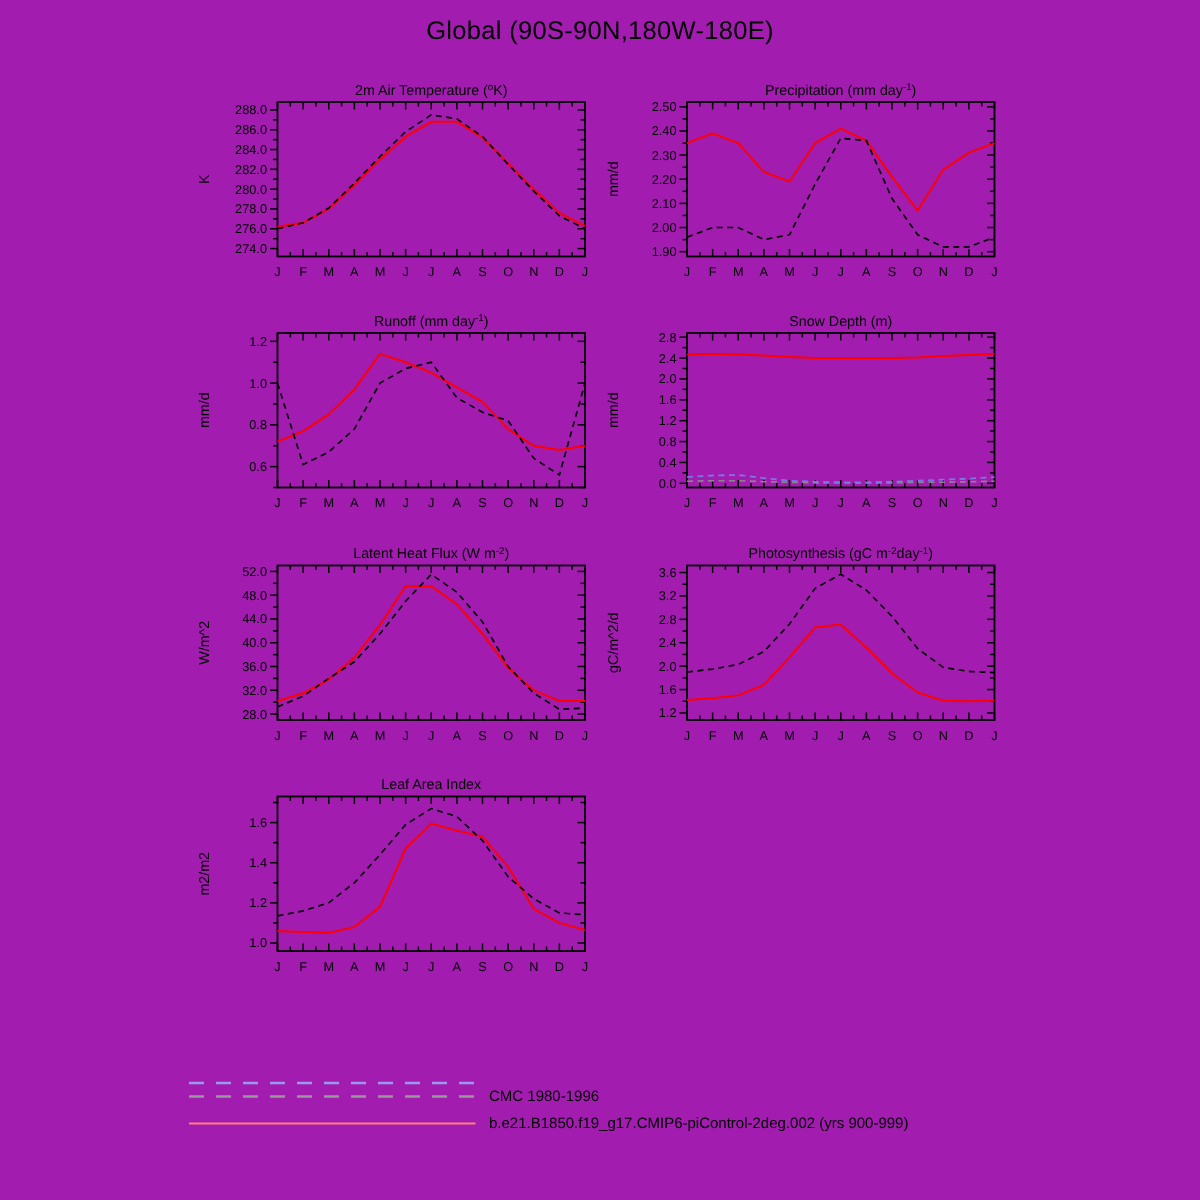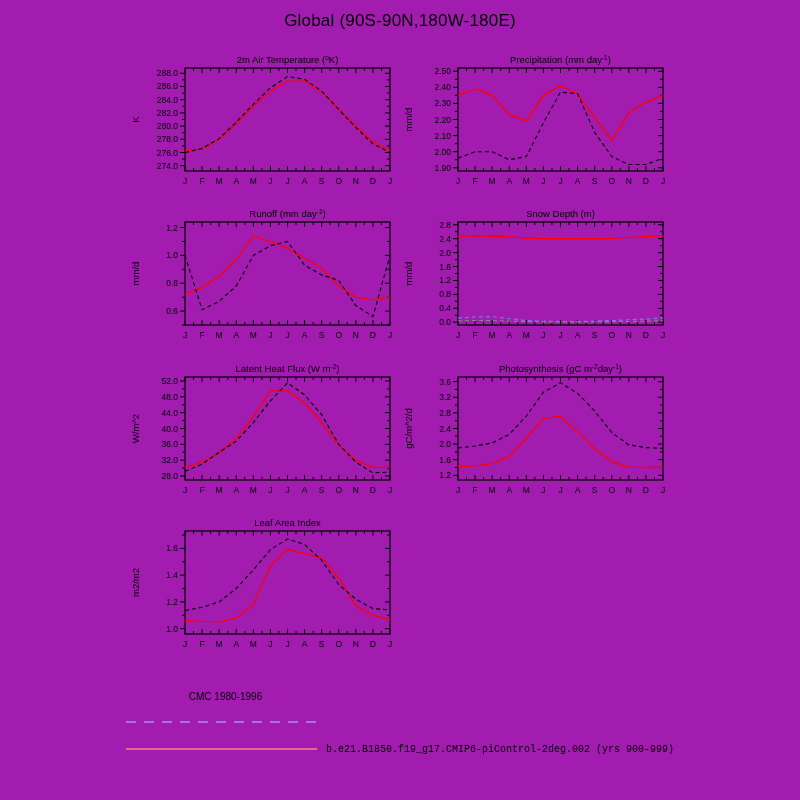--- a/index.html
+++ b/index.html
@@ -747,31 +747,31 @@
         <text x="53" y="87.8961038961039" text-anchor="end" font-size="8.5">1.2</text>
         <text x="53" y="61.14285714285715" text-anchor="end" font-size="8.5">1.4</text>
         <text x="53" y="34.389610389610404" text-anchor="end" font-size="8.5">1.6</text>
         <polyline points="60.00,103.62 77.08,104.29 94.17,104.96 111.25,100.95 128.33,87.57 145.42,48.78 162.50,32.06 179.58,36.74 196.67,40.75 213.75,60.82 230.83,88.91 247.92,98.27 265.00,102.95" fill="none" stroke="#ff0000" stroke-width="1.3"></polyline>
         <polyline points="60.00,93.59 77.08,90.25 94.17,84.90 111.25,71.52 128.33,52.79 145.42,32.73 162.50,22.03 179.58,27.38 196.67,43.43 213.75,67.51 230.83,82.22 247.92,91.58 265.00,92.92" fill="none" stroke="#000000" stroke-width="1.1" stroke-dasharray="4,3"></polyline>
         <text x="162.5" y="9" text-anchor="middle" font-size="9.5"><tspan>Leaf Area Index</tspan></text>
         <text x="14" y="65.5" text-anchor="middle" font-size="9.5" transform="rotate(-90 14 65.5)">m2/m2</text>
       </svg>
     </div>
   <div id="legend">
-      <div class="lrow" style="top: 688px; flex-direction: column;">
+      <div class="lrow" style="top: 724px;">
         <svg width="193" height="14">
           <line x1="1" y1="7" x2="192" y2="7" stroke="#999999" stroke-width="1.6" stroke-dasharray="10,8"></line>
         </svg>
         <span class="lab">CMC 1980-1996</span>
       </div>
       <div class="lrow" style="top: 715px;">
         <svg width="193" height="14">
           <line x1="1" y1="7" x2="192" y2="7" stroke="#9999ee" stroke-width="1.6" stroke-dasharray="10,8"></line>
         </svg>
       </div>
-      <div class="lrow" style="top: 742px; font-family: Liberation Mono, monospace;">
+      <div class="lrow" style="top: 742px;">
         <svg width="193" height="14">
           <line x1="1" y1="7" x2="192" y2="7" stroke="#ff8080" stroke-width="1.3"></line>
         </svg>
         <span class="lab">b.e21.B1850.f19_g17.CMIP6-piControl-2deg.002 (yrs 900-999)</span>
       </div>
     </div>
 </div>
 
 </body></html>

